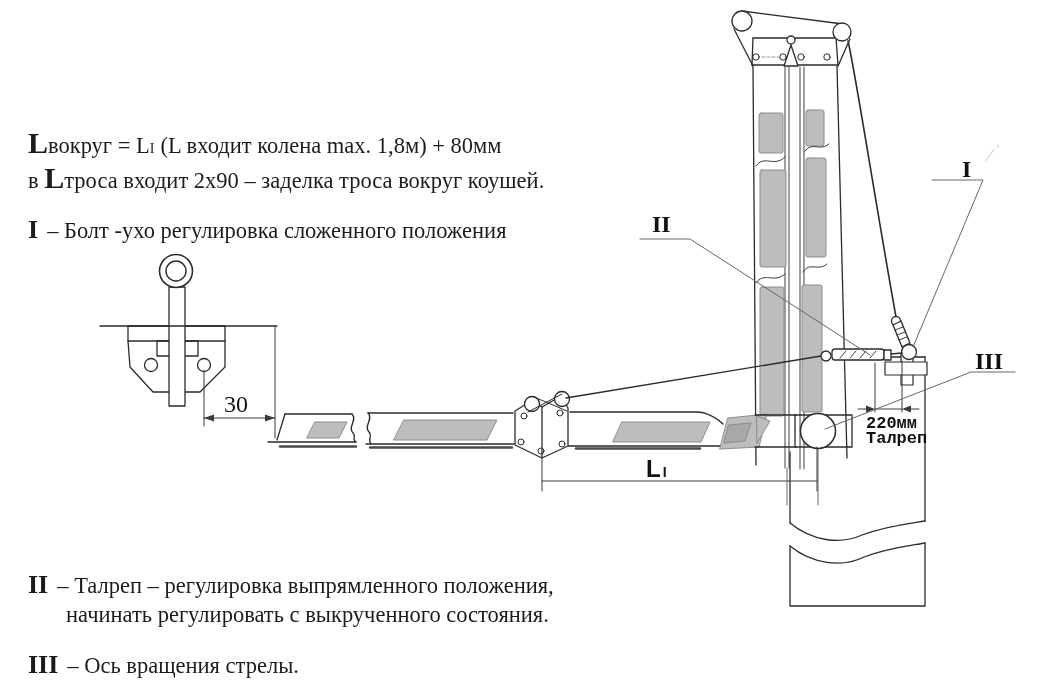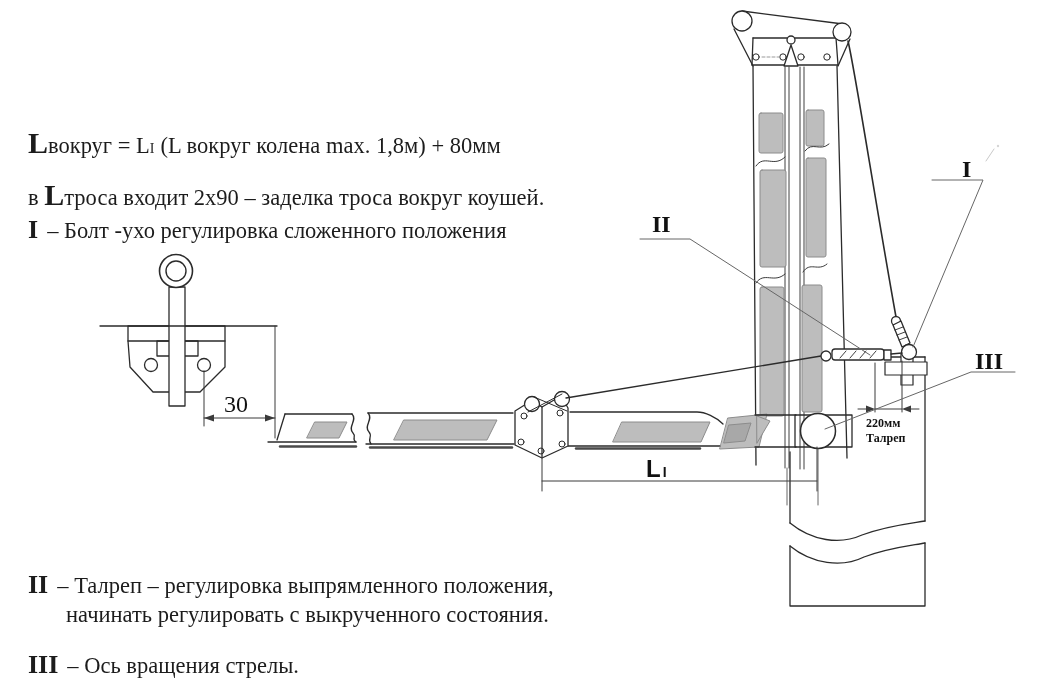--- a/index.html
+++ b/index.html
@@ -6,22 +6,22 @@
   .page{position:relative;width:1042px;height:695px;background:#ffffff;overflow:hidden;
         font-family:"Liberation Serif", serif;color:#1c1c1c;}
   .page svg{position:absolute;left:0;top:0;}
   .txt{position:absolute;white-space:nowrap;line-height:1;}
   .formula{font-size:22.5px;}
   .bigL{font-size:30px;font-weight:bold;}
   .subI{font-size:14px;letter-spacing:.5px;}
   .roman{font-size:26px;font-weight:bold;}
   .legend-line{font-size:22.5px;}
   .legend-text{margin-left:9px;margin-top:8px;}
-  .dim-note{position:absolute;font-family:Liberation Serif, serif;font-weight:bold;
-            font-size:12px;line-height:15px;color:#111;}
+  .dim-note{position:absolute;font-family:Liberation Mono, monospace;font-weight:bold;
+            font-size:17px;line-height:15px;color:#111;}
   .svgtext{font-family:"Liberation Serif",serif;}
 </style>
 </head>
 <body>
 
 <div class="page">
 
   <svg width="1042" height="695" viewBox="0 0 1042 695">
     <g fill="none" stroke="#2b2b2b" stroke-width="1.3" stroke-linecap="round" stroke-linejoin="round">
 
@@ -227,23 +227,23 @@
       <text x="646" y="477" font-family="Liberation Sans, sans-serif" font-weight="bold"><tspan font-size="24">L</tspan><tspan font-size="14" dx="2">I</tspan></text>
     </g>
   </svg>
 
   <div class="dim-note" style="left:866px;top:416px;">
     <div>220мм</div>
     <div>Талреп</div>
   </div>
 
   <div class="txt formula" style="left:28px;top:128px;">
-    <span class="bigL">L</span><span>вокруг = L</span><span class="subI">I</span><span> (L вокруг колена max. 1,8м) + 80мм</span>
-  </div>
-  <div class="txt formula" style="left:28px;top:163px;margin-top:17px;">
+    <span class="bigL">L</span><span>вокруг = L</span><span class="subI">I</span><span> (L входит колена max. 1,8м) + 80мм</span>
+  </div>
+  <div class="txt formula" style="left:28px;top:163px;">
     <span>в </span><span class="bigL">L</span><span>троса входит 2х90 – заделка троса вокруг коушей.</span>
   </div>
 
   <div class="txt legend-line" style="left:28px;top:217px;">
     <span class="roman">I</span><span class="legend-text">– Болт -ухо регулировка сложенного положения</span>
   </div>
 
   <div class="txt legend-line" style="left:28px;top:572px;">
     <span class="roman">II</span><span class="legend-text">– Талреп – регулировка выпрямленного положения,</span>
   </div>

